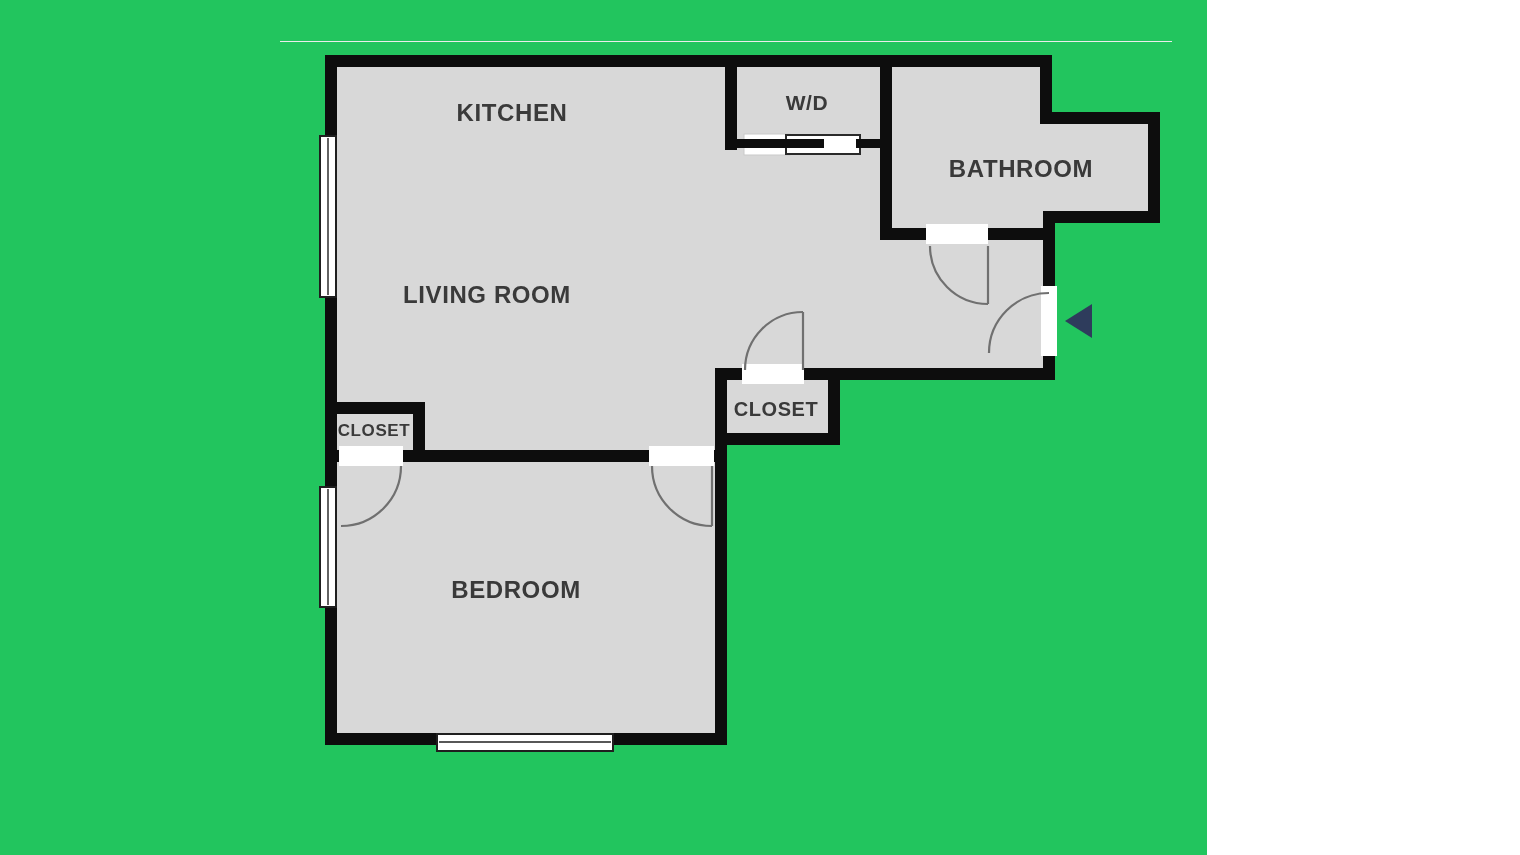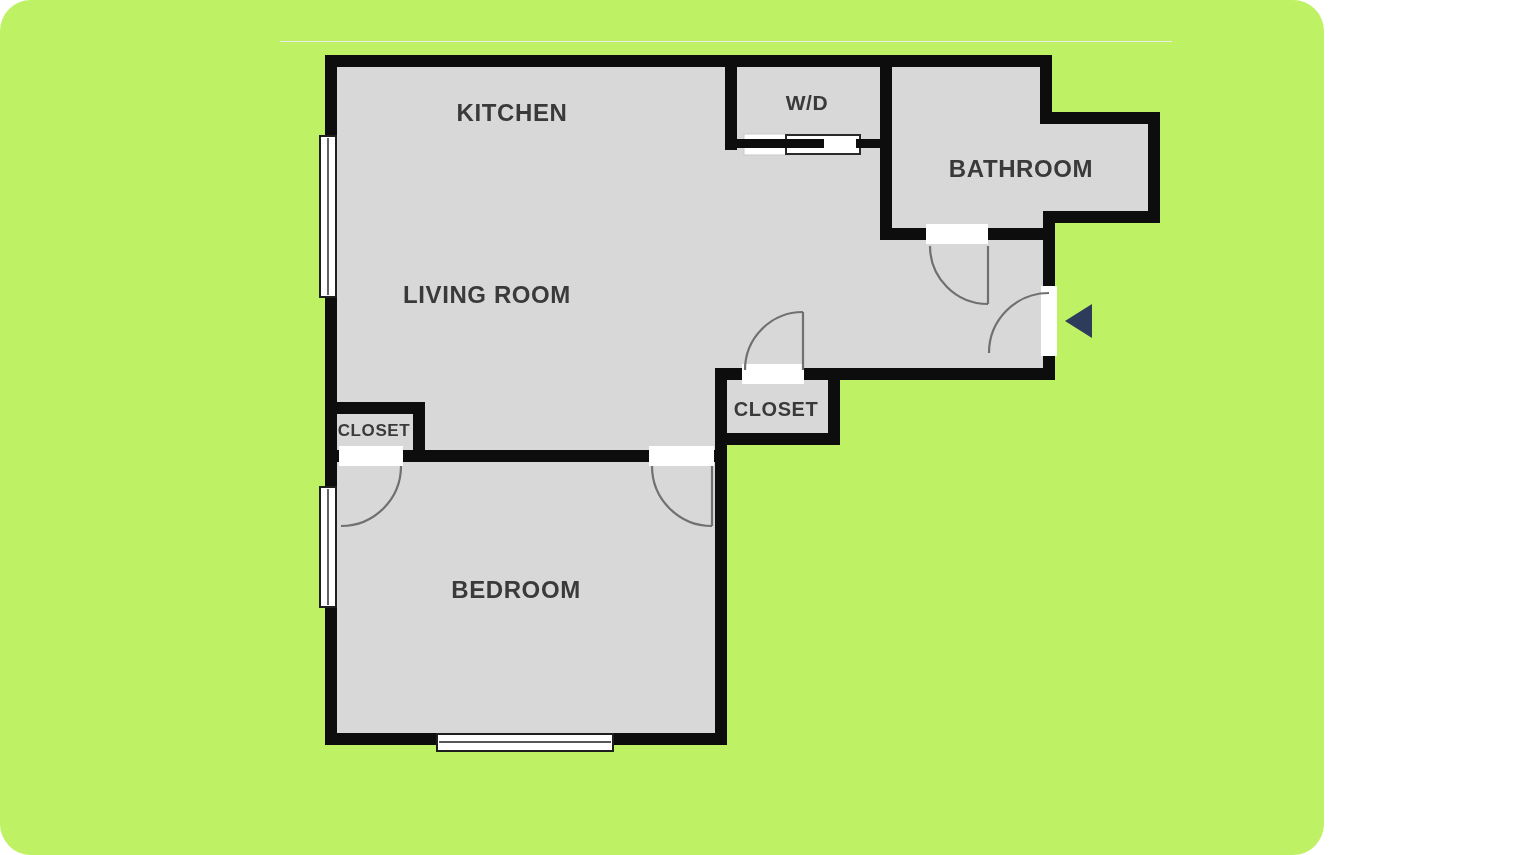--- a/index.html
+++ b/index.html
@@ -1,17 +1,17 @@
 <!DOCTYPE html>
 <html><head>
 <meta charset="utf-8">
 <style>
   html,body{margin:0;padding:0;background:#ffffff;}
-  .canvas{position:relative;width:1324px;height:855px;background:#bef264;overflow:hidden;
-          font-family:"Liberation Sans", sans-serif;border-radius:31px;}
+  .canvas{position:relative;width:1207px;height:855px;background:#22c55e;overflow:hidden;
+          font-family:"Liberation Sans", sans-serif;}
   .img-edge{position:absolute;left:280px;top:41px;width:892px;height:1px;background:#ececec;}
   svg text{font-family:"Liberation Sans", sans-serif;}
   .room-label{font-weight:bold;fill:#3a3a3a;letter-spacing:0.6px;}
   .footer{position:absolute;left:0;top:770px;width:1520px;height:85px;}
 </style>
 </head>
 <body>
 
 <div class="canvas">
 

